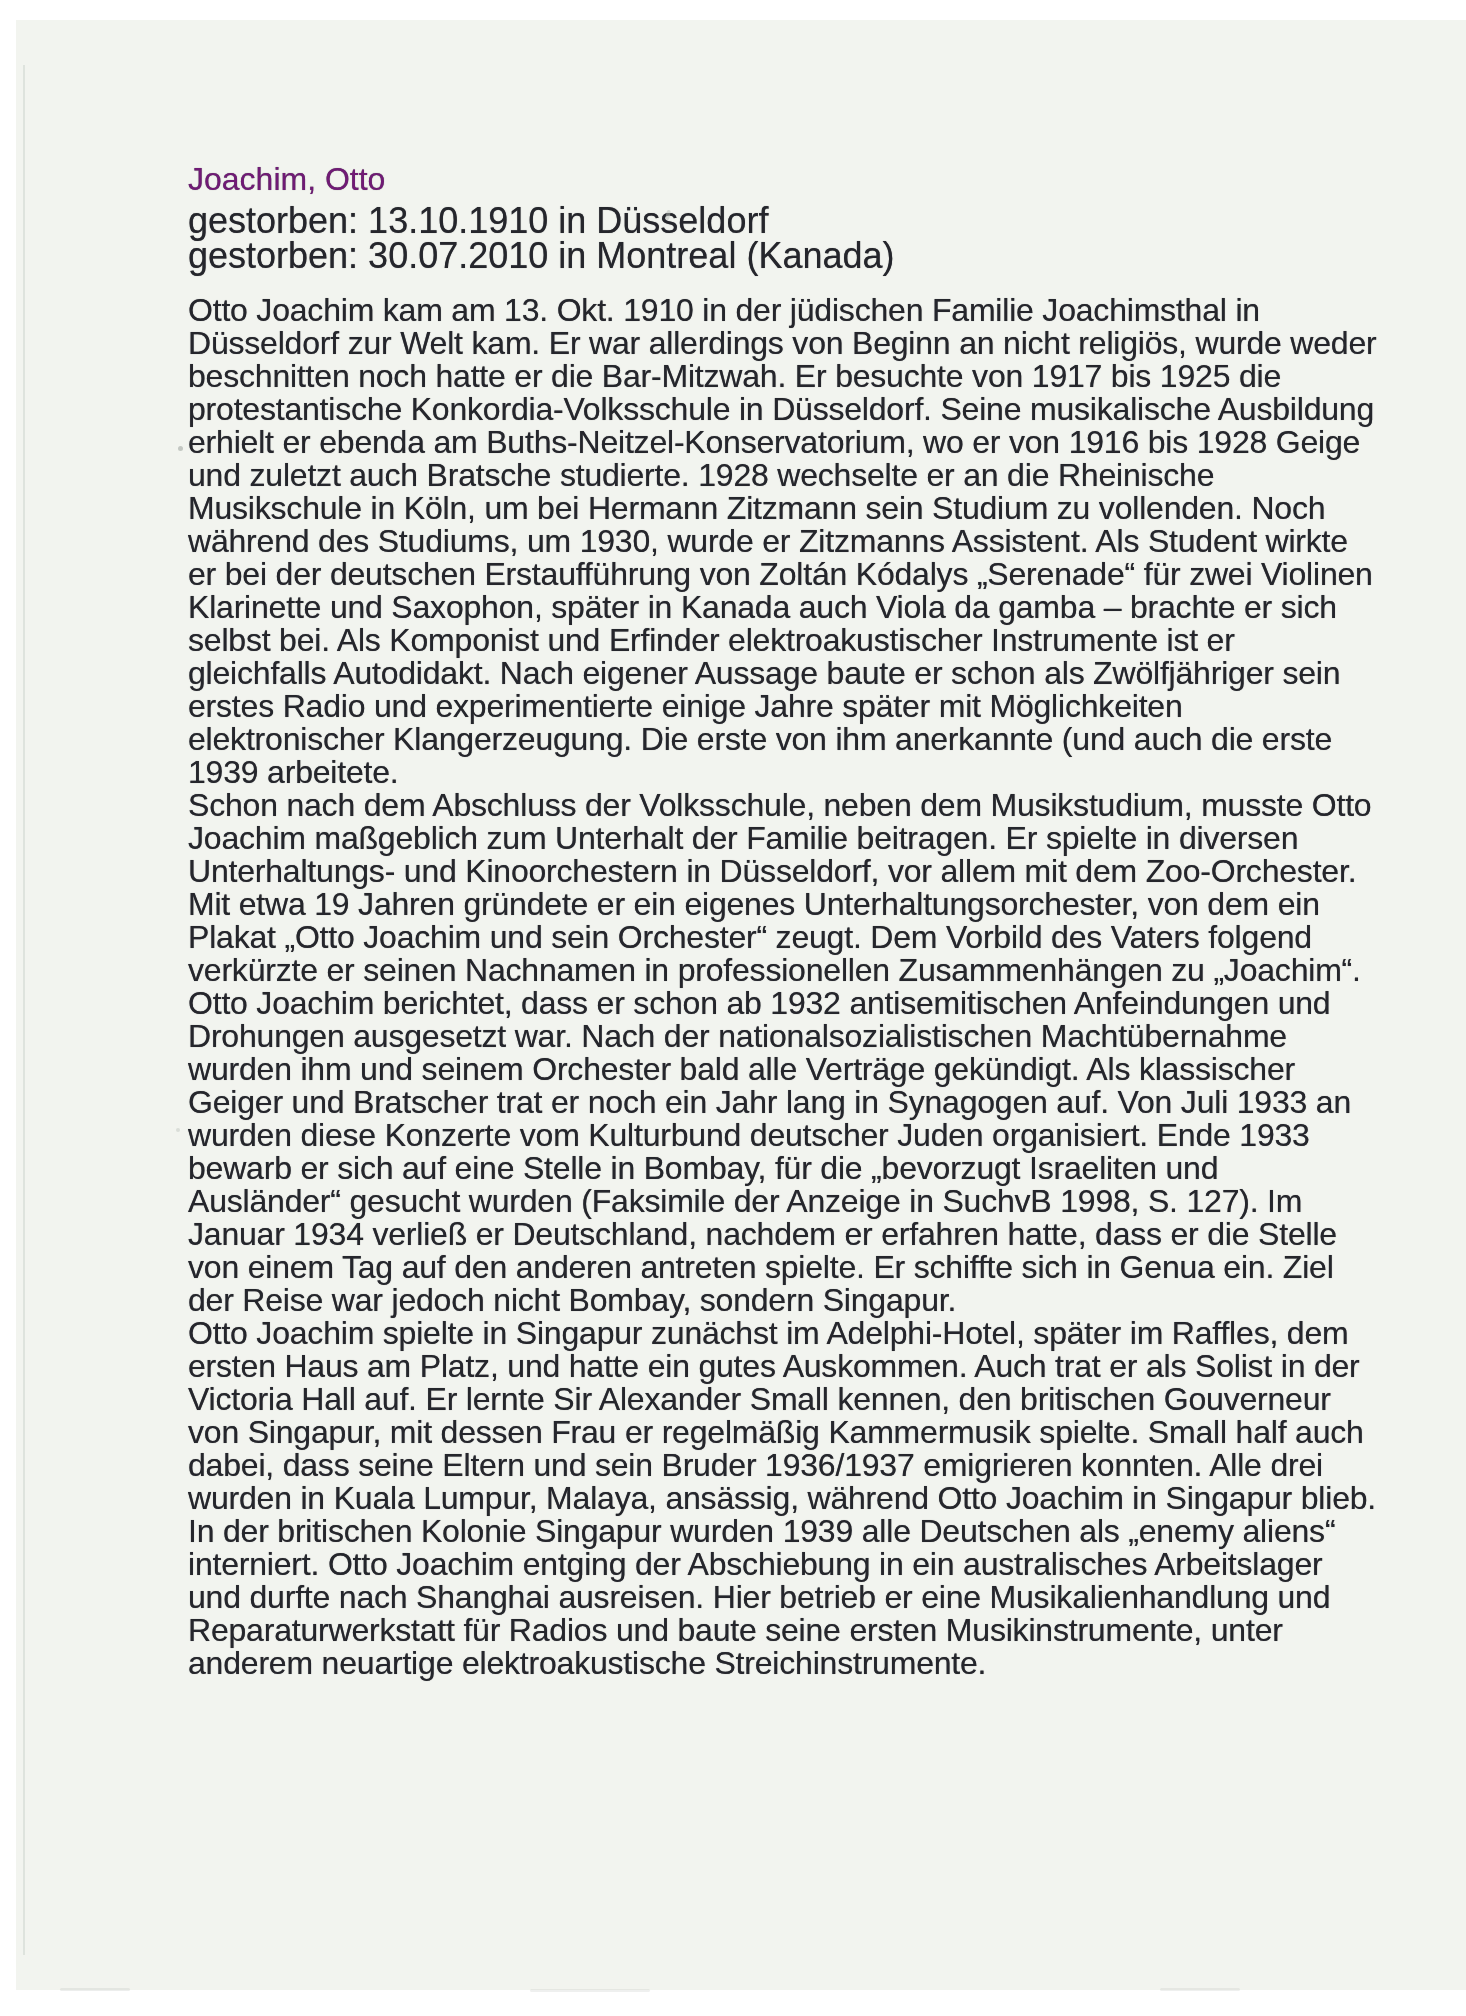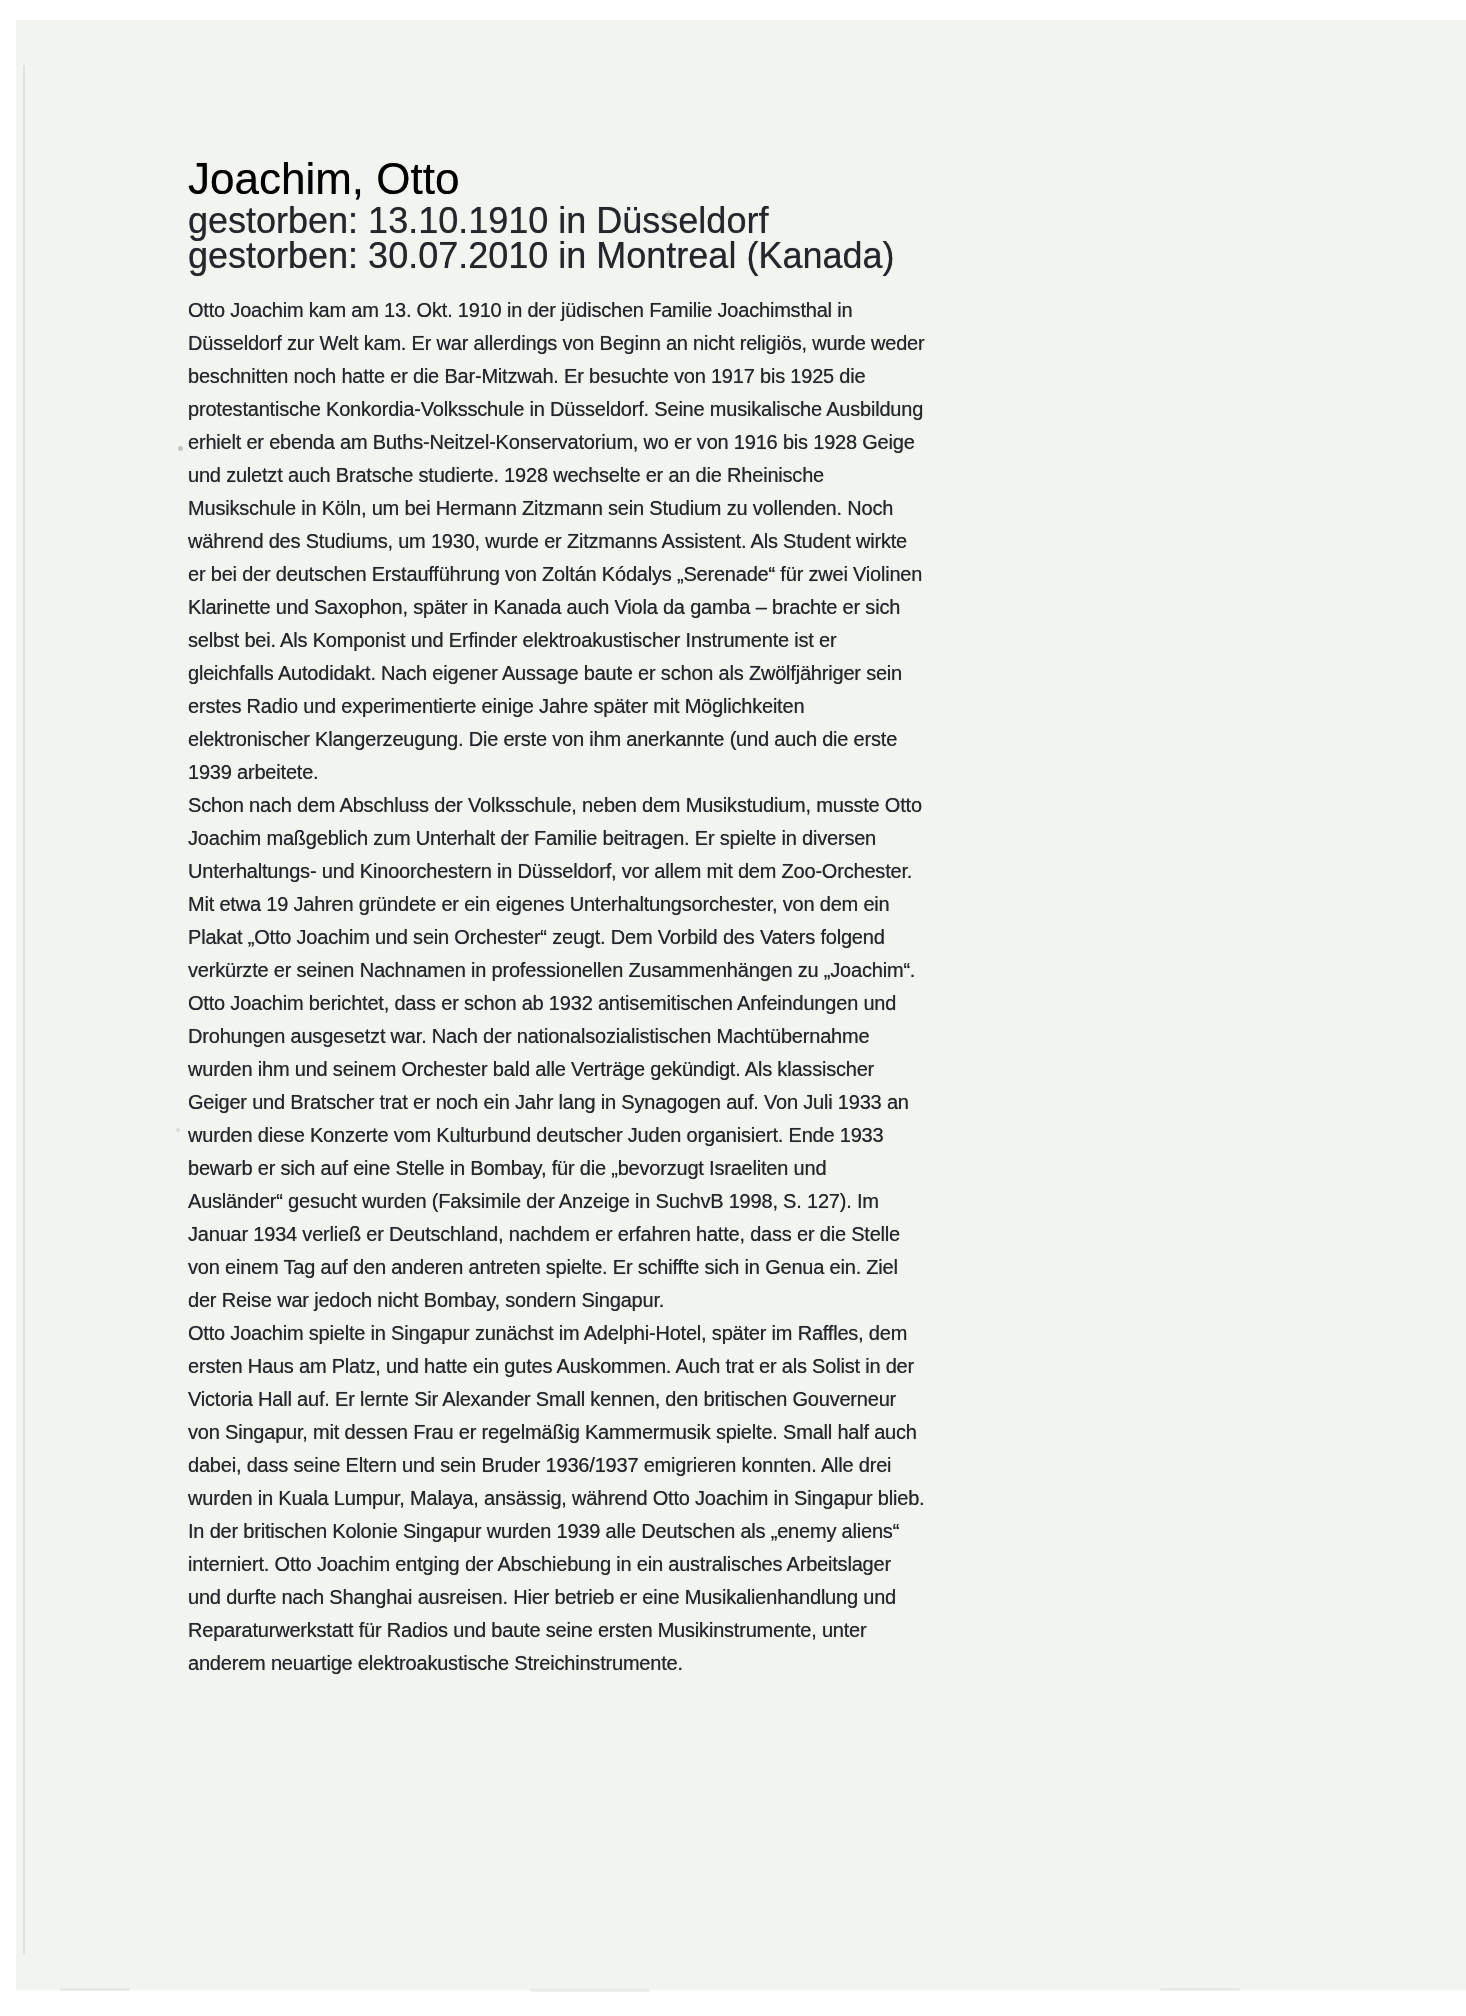--- a/index.html
+++ b/index.html
@@ -32,43 +32,43 @@
     left: 7px;
     top: 45px;
     width: 2px;
     height: 1890px;
     background: rgba(176, 188, 180, 0.30);
   }
   .doc-title {
     position: absolute;
     left: 188px;
     top: 158px;
-    font-size: 44px;
+    font-size: 32px;
     line-height: 42px;
     font-weight: 400;
-    color: #000000;
+    color: #701a75;
     margin: 0;
     white-space: nowrap;
     text-shadow: 0 0 0.7px rgba(35, 36, 42, 0.75);
   }
   .meta {
     position: absolute;
     left: 188px;
     top: 203px;
     font-size: 36px;
     line-height: 35px;
     color: #25262c;
     white-space: nowrap;
     text-shadow: 0 0 0.7px rgba(35, 36, 42, 0.7);
   }
   .bodytext {
     position: absolute;
     left: 188px;
     top: 294px;
-    font-size: 20px;
+    font-size: 32px;
     line-height: 33px;
     color: #25262c;
     white-space: nowrap;
     text-shadow: 0 0 0.7px rgba(35, 36, 42, 0.7);
     letter-spacing: -0.2px;
   }
   .meta div, .bodytext div { white-space: nowrap; }
   
   .artifact {
     position: absolute;

